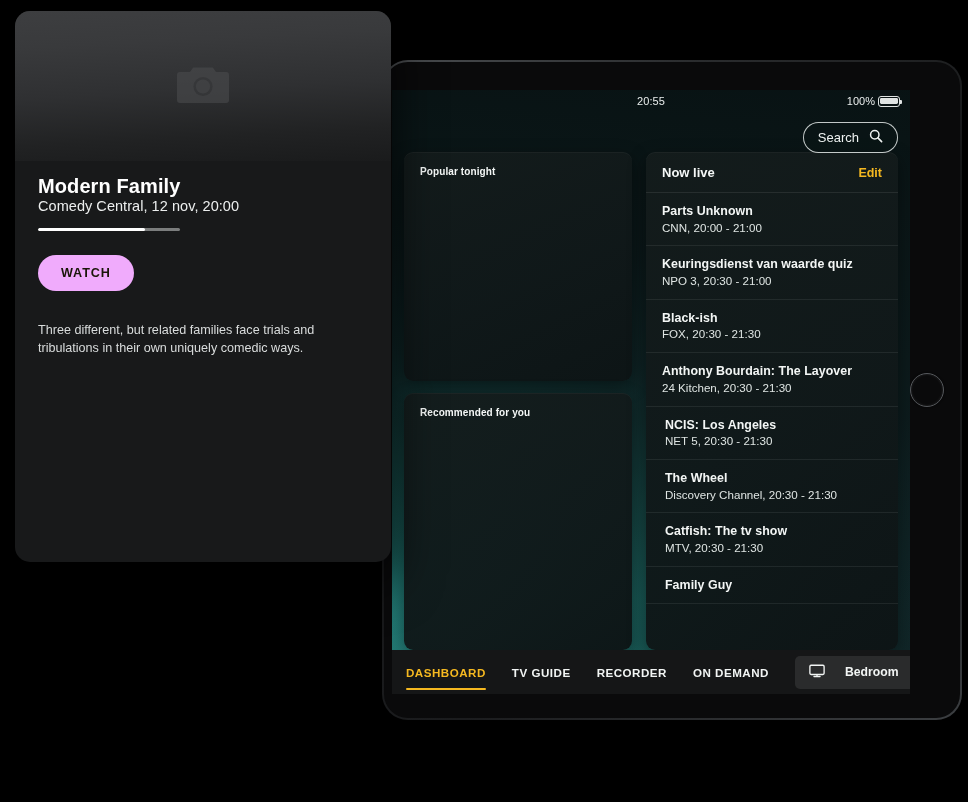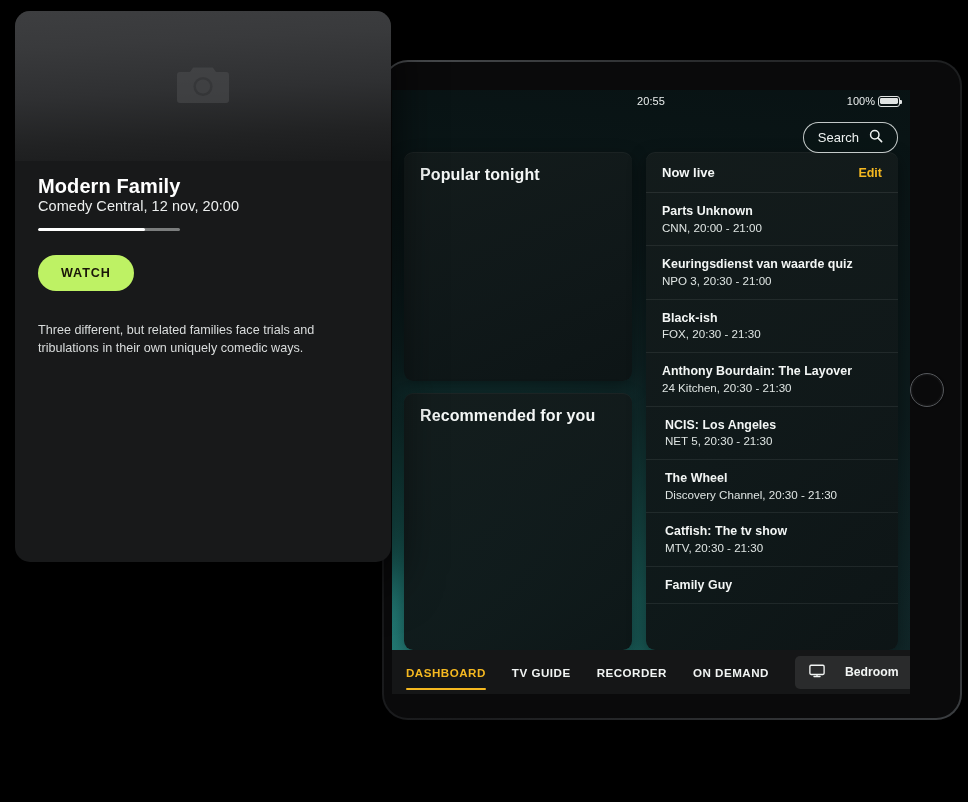--- a/index.html
+++ b/index.html
@@ -125,21 +125,21 @@
   }
   .panel-card {
     background: linear-gradient(160deg, rgba(20,28,28,0.93) 0%, rgba(16,24,25,0.95) 55%, rgba(13,20,21,0.96) 100%);
     border-radius: 9px;
     box-shadow: 0 1px 0 rgba(255,255,255,0.04) inset, 0 6px 18px rgba(0,0,0,0.42);
     position: relative;
     overflow: hidden;
   }
   .panel-title {
     color: #f4f7f6;
-    font-size: 16px;
+    font-size: 10px;
     font-weight: bold;
     padding: 14px 16px 0 16px;
     letter-spacing: 0.1px;
   }
   #popular-card { flex: 0 0 229px; }
   #recommended-card { flex: 1 1 auto; }
 
   
   #right-column {
     flex: 0 0 252px;
@@ -245,21 +245,21 @@
   #progress-track {
     margin-top: 14px;
     width: 142px; height: 3px;
     background: #7b7d7d; border-radius: 2px;
     overflow: hidden;
   }
   #progress-fill { height: 100%; background: #ffffff; border-radius: 2px; }
   #watch-button {
     margin-top: 24px;
     display: inline-block;
-    background: #bef264;
+    background: #f0abfc;
     color: #1a1608;
     font-size: 12.6px; font-weight: bold;
     letter-spacing: 0.9px;
     padding: 11px 23px;
     border-radius: 999px;
   }
   #detail-description {
     margin-top: 30px;
     color: #d9dcdc;
     font-size: 12.6px;

